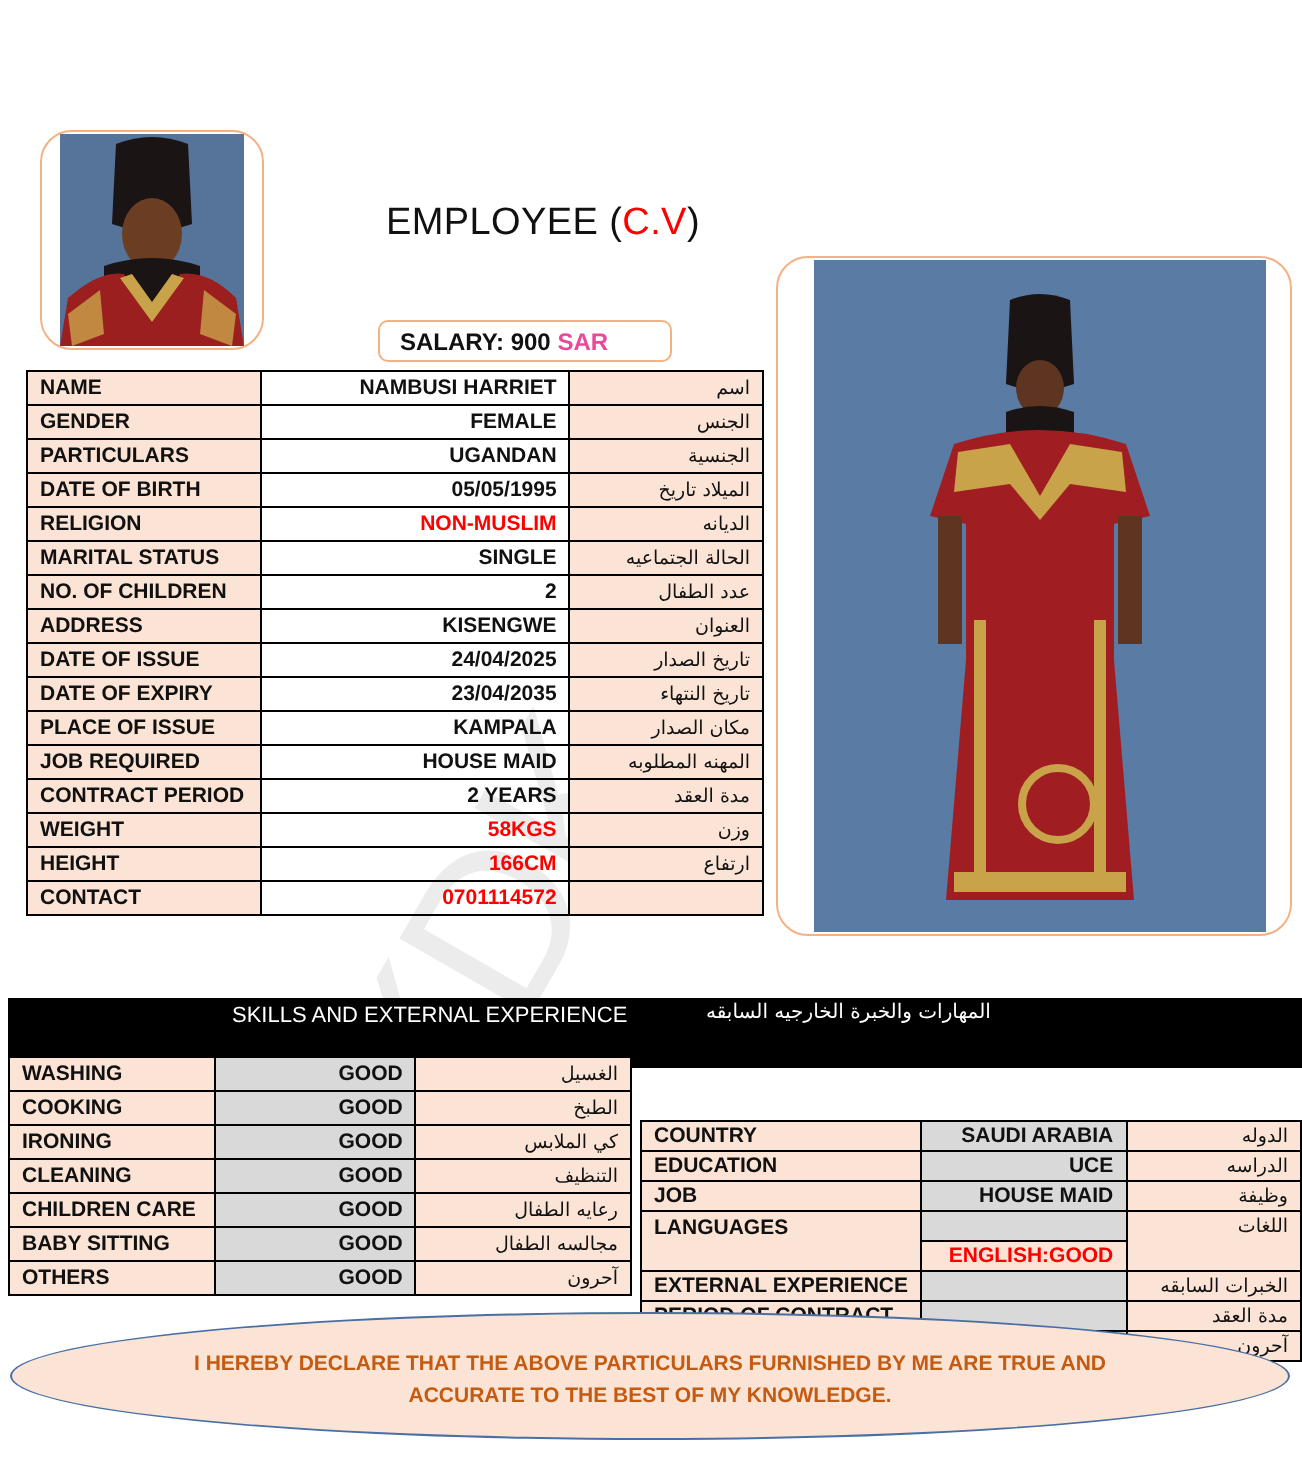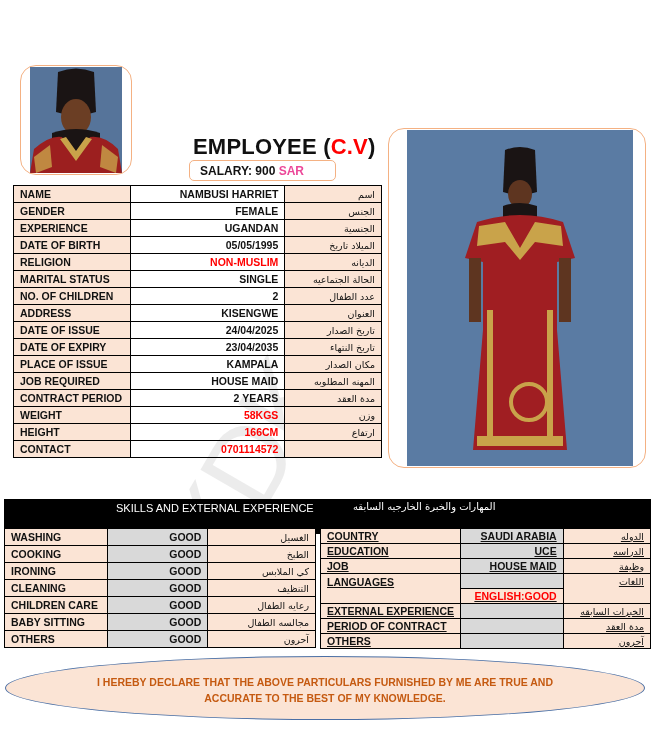--- a/index.html
+++ b/index.html
@@ -12,21 +12,21 @@
   }
   .photo-small { left: 20px; top: 65px; width: 112px; height: 110px; }
   .photo-large { left: 388px; top: 128px; width: 258px; height: 340px; }
   .photo-inner { position: absolute; background: #5a7aa0; }
   .photo-small .photo-inner { left: 9px; top: 1px; width: 92px; height: 106px; }
   .photo-large .photo-inner { left: 18px; top: 1px; width: 226px; height: 336px; }
 
   .figure { position: absolute; left: 0; top: 0; width: 100%; height: 100%; }
 
   .title {
-    position: absolute; left: 193px; top: 101px; font-size: 22px; font-weight: bold; letter-spacing: 0.2px; margin-top: 33px;
+    position: absolute; left: 193px; top: 101px; font-size: 19px; font-weight: normal; letter-spacing: 0.2px;
   }
   .title .red { color: #ff0000; }
 
   .salary-box {
     position: absolute; left: 189px; top: 160px; width: 147px; height: 21px;
     border: 1px solid #f4b183; border-radius: 5px; font-size: 12px; font-weight: bold;
     padding-left: 10px; line-height: 20px;
   }
   .salary-box .red { color: #ec4899; }
 
@@ -43,21 +43,21 @@
 
   .banner {
     position: absolute; left: 4px; top: 499px; width: 647px; height: 35px; background: #000; color: #fff;
     font-size: 11px;
   }
   .banner .en { position: absolute; left: 112px; top: 3px; }
   .banner .ar { position: absolute; left: 349px; top: 2px; font-family: "DejaVu Sans", sans-serif; font-size: 10px; direction: rtl; }
 
   .skills-table { left: 4px; top: 528px; width: 312px; border: 1.5px solid #000; }
   .skills-table td { height: 17px; margin-top: 48px; }
-  .exp-table { left: 320px; top: 528px; width: 331px; border: 1.5px solid #000; text-decoration: underline; }
+  .exp-table { left: 320px; top: 560px; width: 331px; border: 1.5px solid #000; }
   .exp-table td { height: 15px; }
 
   .declaration {
     position: absolute; left: 5px; top: 656px; width: 640px; height: 64px; border-radius: 50%;
     background: #fbe4d5; border: 1.5px solid #4a6fa5;
     color: #c55a11; font-size: 10.5px; font-weight: bold; text-align: center;
     padding-top: 17px; line-height: 16px;
   }
 
   .watermark {
@@ -123,21 +123,21 @@
         <td class="peach">NAME</td>
         <td class="center">NAMBUSI HARRIET</td>
         <td class="peach arabic">اسم</td>
       </tr>
       <tr>
         <td class="peach">GENDER</td>
         <td class="center">FEMALE</td>
         <td class="peach arabic">الجنس</td>
       </tr>
       <tr>
-        <td class="peach">EXPERIENCE</td>
+        <td class="peach">PARTICULARS</td>
         <td class="center">UGANDAN</td>
         <td class="peach arabic">الجنسية</td>
       </tr>
       <tr>
         <td class="peach">DATE OF BIRTH</td>
         <td class="center">05/05/1995</td>
         <td class="peach arabic">الميلاد تاريخ</td>
       </tr>
       <tr>
         <td class="peach">RELIGION</td>

